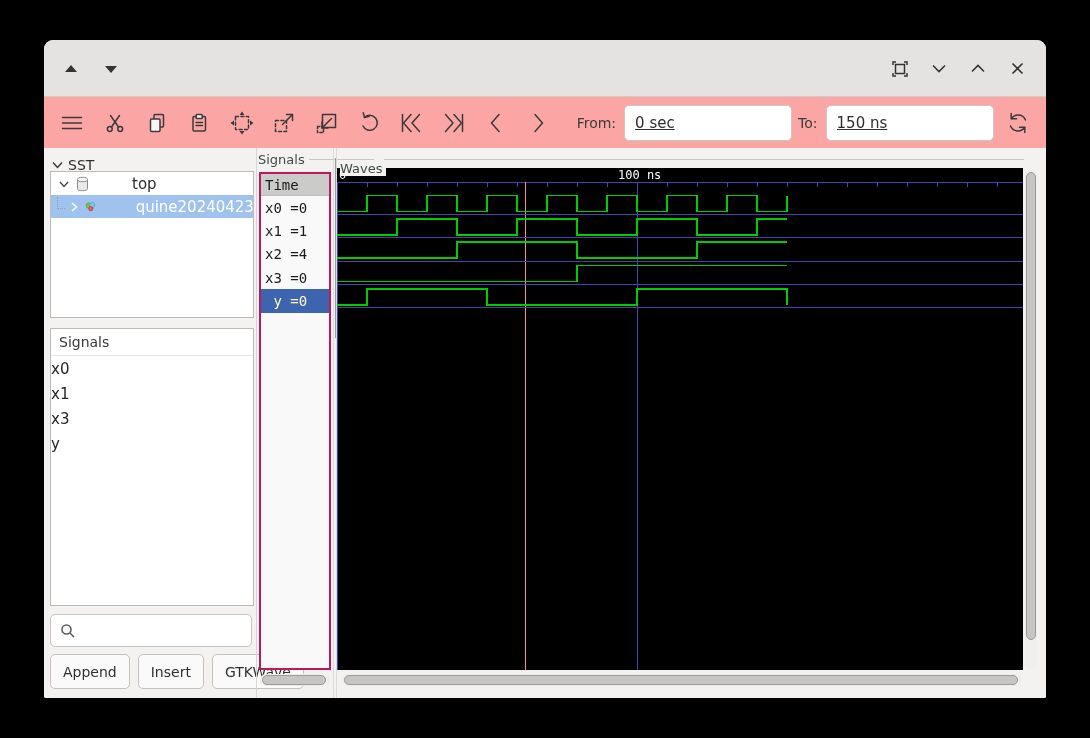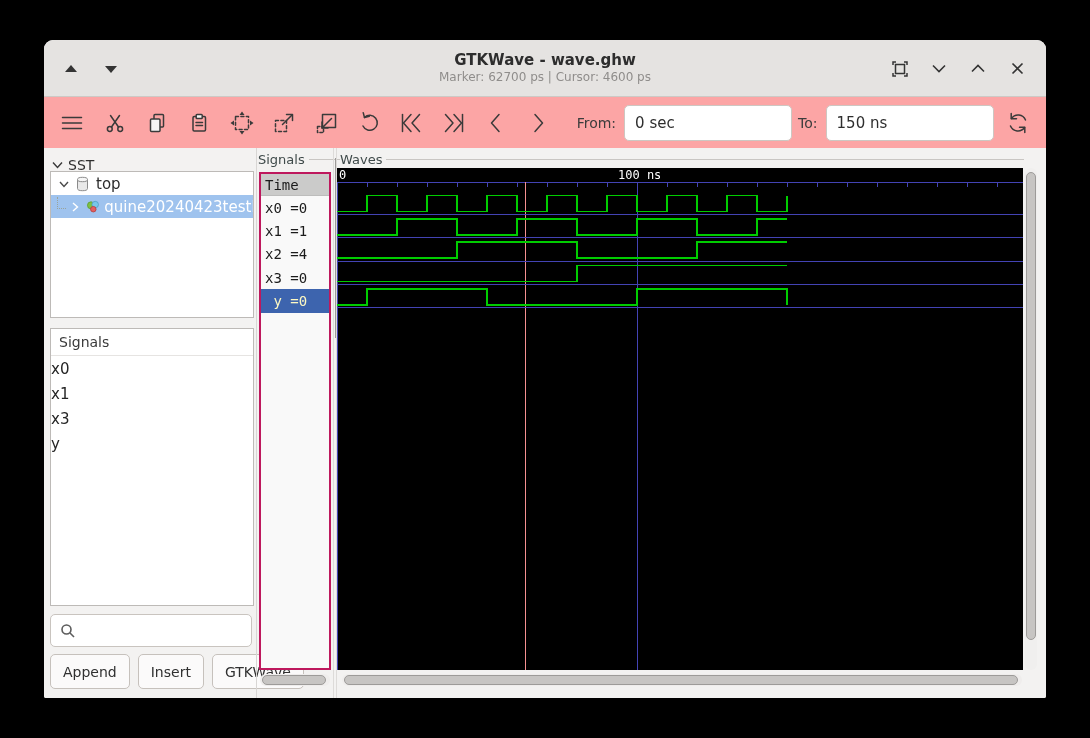--- a/index.html
+++ b/index.html
@@ -19,35 +19,35 @@
   .wtitle { font-size:15px; font-weight:bold; color:#2d2d2d; line-height:19px; }
   .wsub { font-size:12px; color:#8f8d8b; line-height:15px; }
 
   
   .toolbar { height:51px; background:#fca5a5; display:flex; align-items:center; padding-left:14px; }
   .tool-btn { background:none; border:none; width:29px; height:34px; margin-right:14px; display:flex;
               align-items:center; justify-content:center; }
   .tool-btn svg { stroke:#3a3a3a; fill:none; stroke-width:1.5; stroke-linecap:round; stroke-linejoin:round; }
   .tool-label { font-size:14px; color:#3c3c3c; margin:0 8px 0 6px; }
   .tool-entry { width:168px; height:36px; border:1px solid #cdc7c2; border-radius:5px; background:#fff;
-                font-size:15px; color:#2e2e2e; padding:0 10px; font-family:"DejaVu Sans", sans-serif; }
+                font-size:15px; color:#2e2e2e; padding:0 10px; font-family:"DejaVu Sans", sans-serif;text-decoration:underline; }
 
   
   .content { position:relative; height:550px; background:#f3f2f1;text-decoration:underline; }
 
   .sst-header { position:absolute; left:8px; top:9px; display:flex; align-items:center; gap:5px;
                 font-size:14px; color:#2f2f2f; }
   .panel-box { position:absolute; background:#fff; border:1px solid #bdbab7; }
   .tree-box { left:6px; top:23px; width:204px; height:147px; overflow:hidden; }
   .tree-row { height:23px; display:flex; align-items:center; font-size:15px; color:#2c2c2c; white-space:nowrap; }
   .tree-row.selected { background:#9fc3ee; color:#fff; }
   .tree-indent1 { width:6px; }
   .tree-guide { width:12px; height:12px; border-left:1px dotted #9aa39a; border-bottom:1px dotted #9aa39a; margin:0 2px 8px 6px; }
   .chev { width:14px; height:14px; flex:0 0 auto; margin-right:4px; }
-  .tree-label { overflow:hidden; }
+  .tree-label { overflow:hidden;margin-left:36px; }
 
   .siglist-box { left:6px; top:180px; width:204px; height:278px; }
   .siglist-header { height:27px; border-bottom:1px solid #e6e4e2; display:flex; align-items:center;
                     padding-left:8px; font-size:14px; color:#3a3a3a; }
   .siglist-item { height:25px; display:flex; align-items:center; padding-left:0; font-size:15px; color:#242424; }
 
   .search-box { position:absolute; left:6px; top:466px; width:202px; height:33px; background:#fff;
                 border:1px solid #c9c4bf; border-radius:5px; }
   .search-box svg { position:absolute; left:9px; top:8px; stroke:#5c5c5c; fill:none; stroke-width:1.6; }
   .search-input { position:absolute; left:30px; top:1px; width:168px; height:29px; border:none; outline:none;
@@ -68,21 +68,21 @@
   .valrow { height:23.34px; display:flex; align-items:center; padding-left:4px; white-space:pre; }
   .valrow.selected { background:#3d64ae; color:#fef9c3; }
   .sigcol-hscroll { position:absolute; left:216px; top:526px; width:70px; height:12px; background:#efedec; border-radius:6px; }
   .sigcol-hscroll .thumb { position:absolute; left:2px; top:1px; width:64px; height:10px; background:#c7c5c3; border:1px solid #9d9b99; border-radius:5px; }
 
   .splitter { position:absolute; left:289px; top:0; width:4px; height:550px;
               border-left:1px solid #dddbd9; border-right:1px solid #dddbd9; }
   .splitter .handle { position:absolute; left:1px; top:10px; width:1px; height:180px; background:#9c9a98; }
 
   
-  .waves-framelabel { position:absolute; left:296px; top:4px; font-size:13px; color:#3f4a4a; background:#f3f2f1; padding-right:4px; z-index:2; }
+  .waves-framelabel { position:absolute; left:296px; top:13px; font-size:13px; color:#3f4a4a; background:#f3f2f1; padding-right:4px; z-index:2; }
   .waves-frameline { position:absolute; left:340px; top:11px; width:640px; height:1px; background:#c9c6c3; }
   .wave-canvas { position:absolute; left:293px; top:20px; width:686px; height:502px; background:#000; }
   .wave-vscroll { position:absolute; left:981px; top:20px; width:12px; height:502px; background:#f0efee; border-radius:6px; }
   .wave-vscroll .thumb { position:absolute; left:1px; top:4px; width:10px; height:468px; background:#c7c5c3; border:1px solid #9d9b99; border-radius:5px; }
   .wave-hscroll { position:absolute; left:298px; top:526px; width:680px; height:12px; background:#efedec; border-radius:6px; }
   .wave-hscroll .thumb { position:absolute; left:2px; top:1px; width:674px; height:10px; background:#c7c5c3; border:1px solid #9d9b99; border-radius:5px; }
 
   svg.icon { display:block; }
 </style>
 </head>
@@ -96,24 +96,20 @@
       <button class="tb-btn">
         <svg class="icon" width="14" height="10">
               <polygon points="7,1 13,8 1,8" fill="#343434"></polygon>
             </svg>
       </button>
       <button class="tb-btn">
         <svg class="icon" width="14" height="10">
               <polygon points="1,2 13,2 7,9" fill="#343434"></polygon>
             </svg>
       </button>
-    </div>
-    <div class="tb-center">
-      <div class="wtitle">GTKWave - wave.ghw</div>
-      <div class="wsub">Marker: 62700 ps  |  Cursor: 4600 ps</div>
     </div>
     <div class="tb-right">
       <button class="tb-btn">
         <svg class="icon" width="18" height="18" viewBox="0 0 18 18" fill="none" stroke="#343434" stroke-width="1.5">
           <rect x="4.5" y="4.5" width="9" height="9"></rect>
           <path d="M2 5 V2 H5 M13 2 H16 V5 M16 13 V16 H13 M5 16 H2 V13"></path>
         </svg>
       </button>
       <button class="tb-btn">
         <svg class="icon" width="14" height="9" viewBox="0 0 14 9" fill="none" stroke="#343434" stroke-width="1.6">

